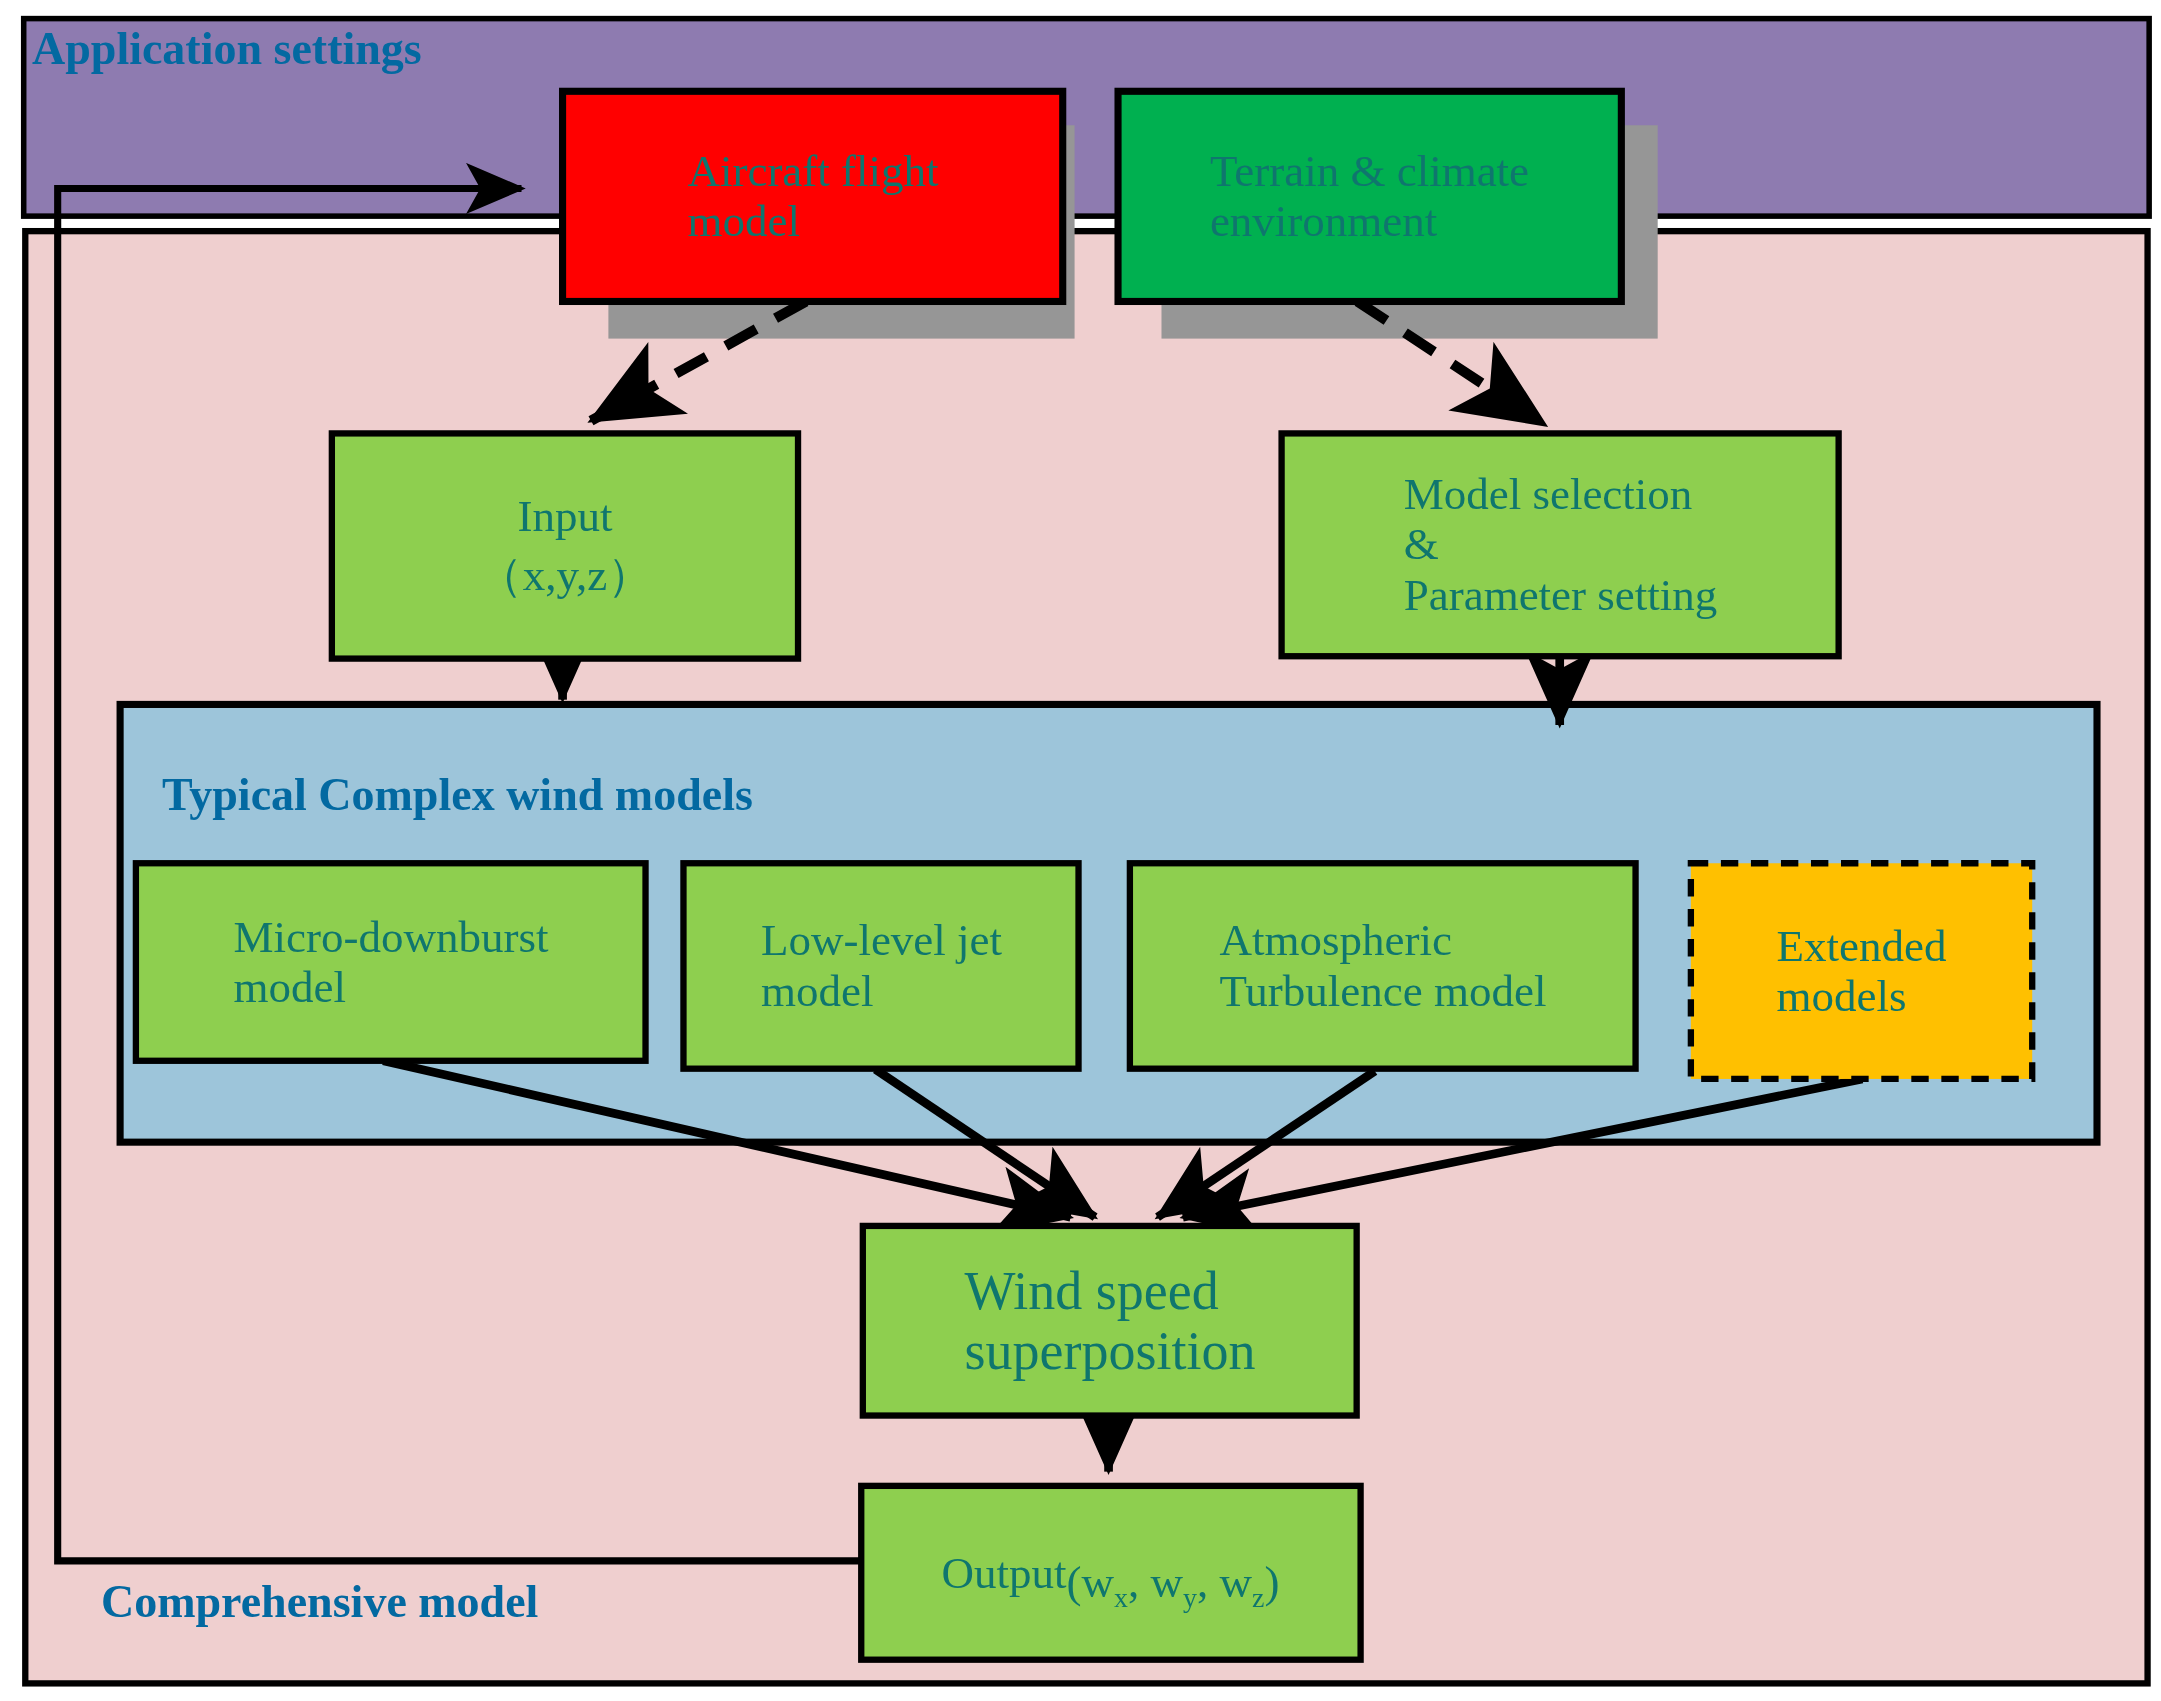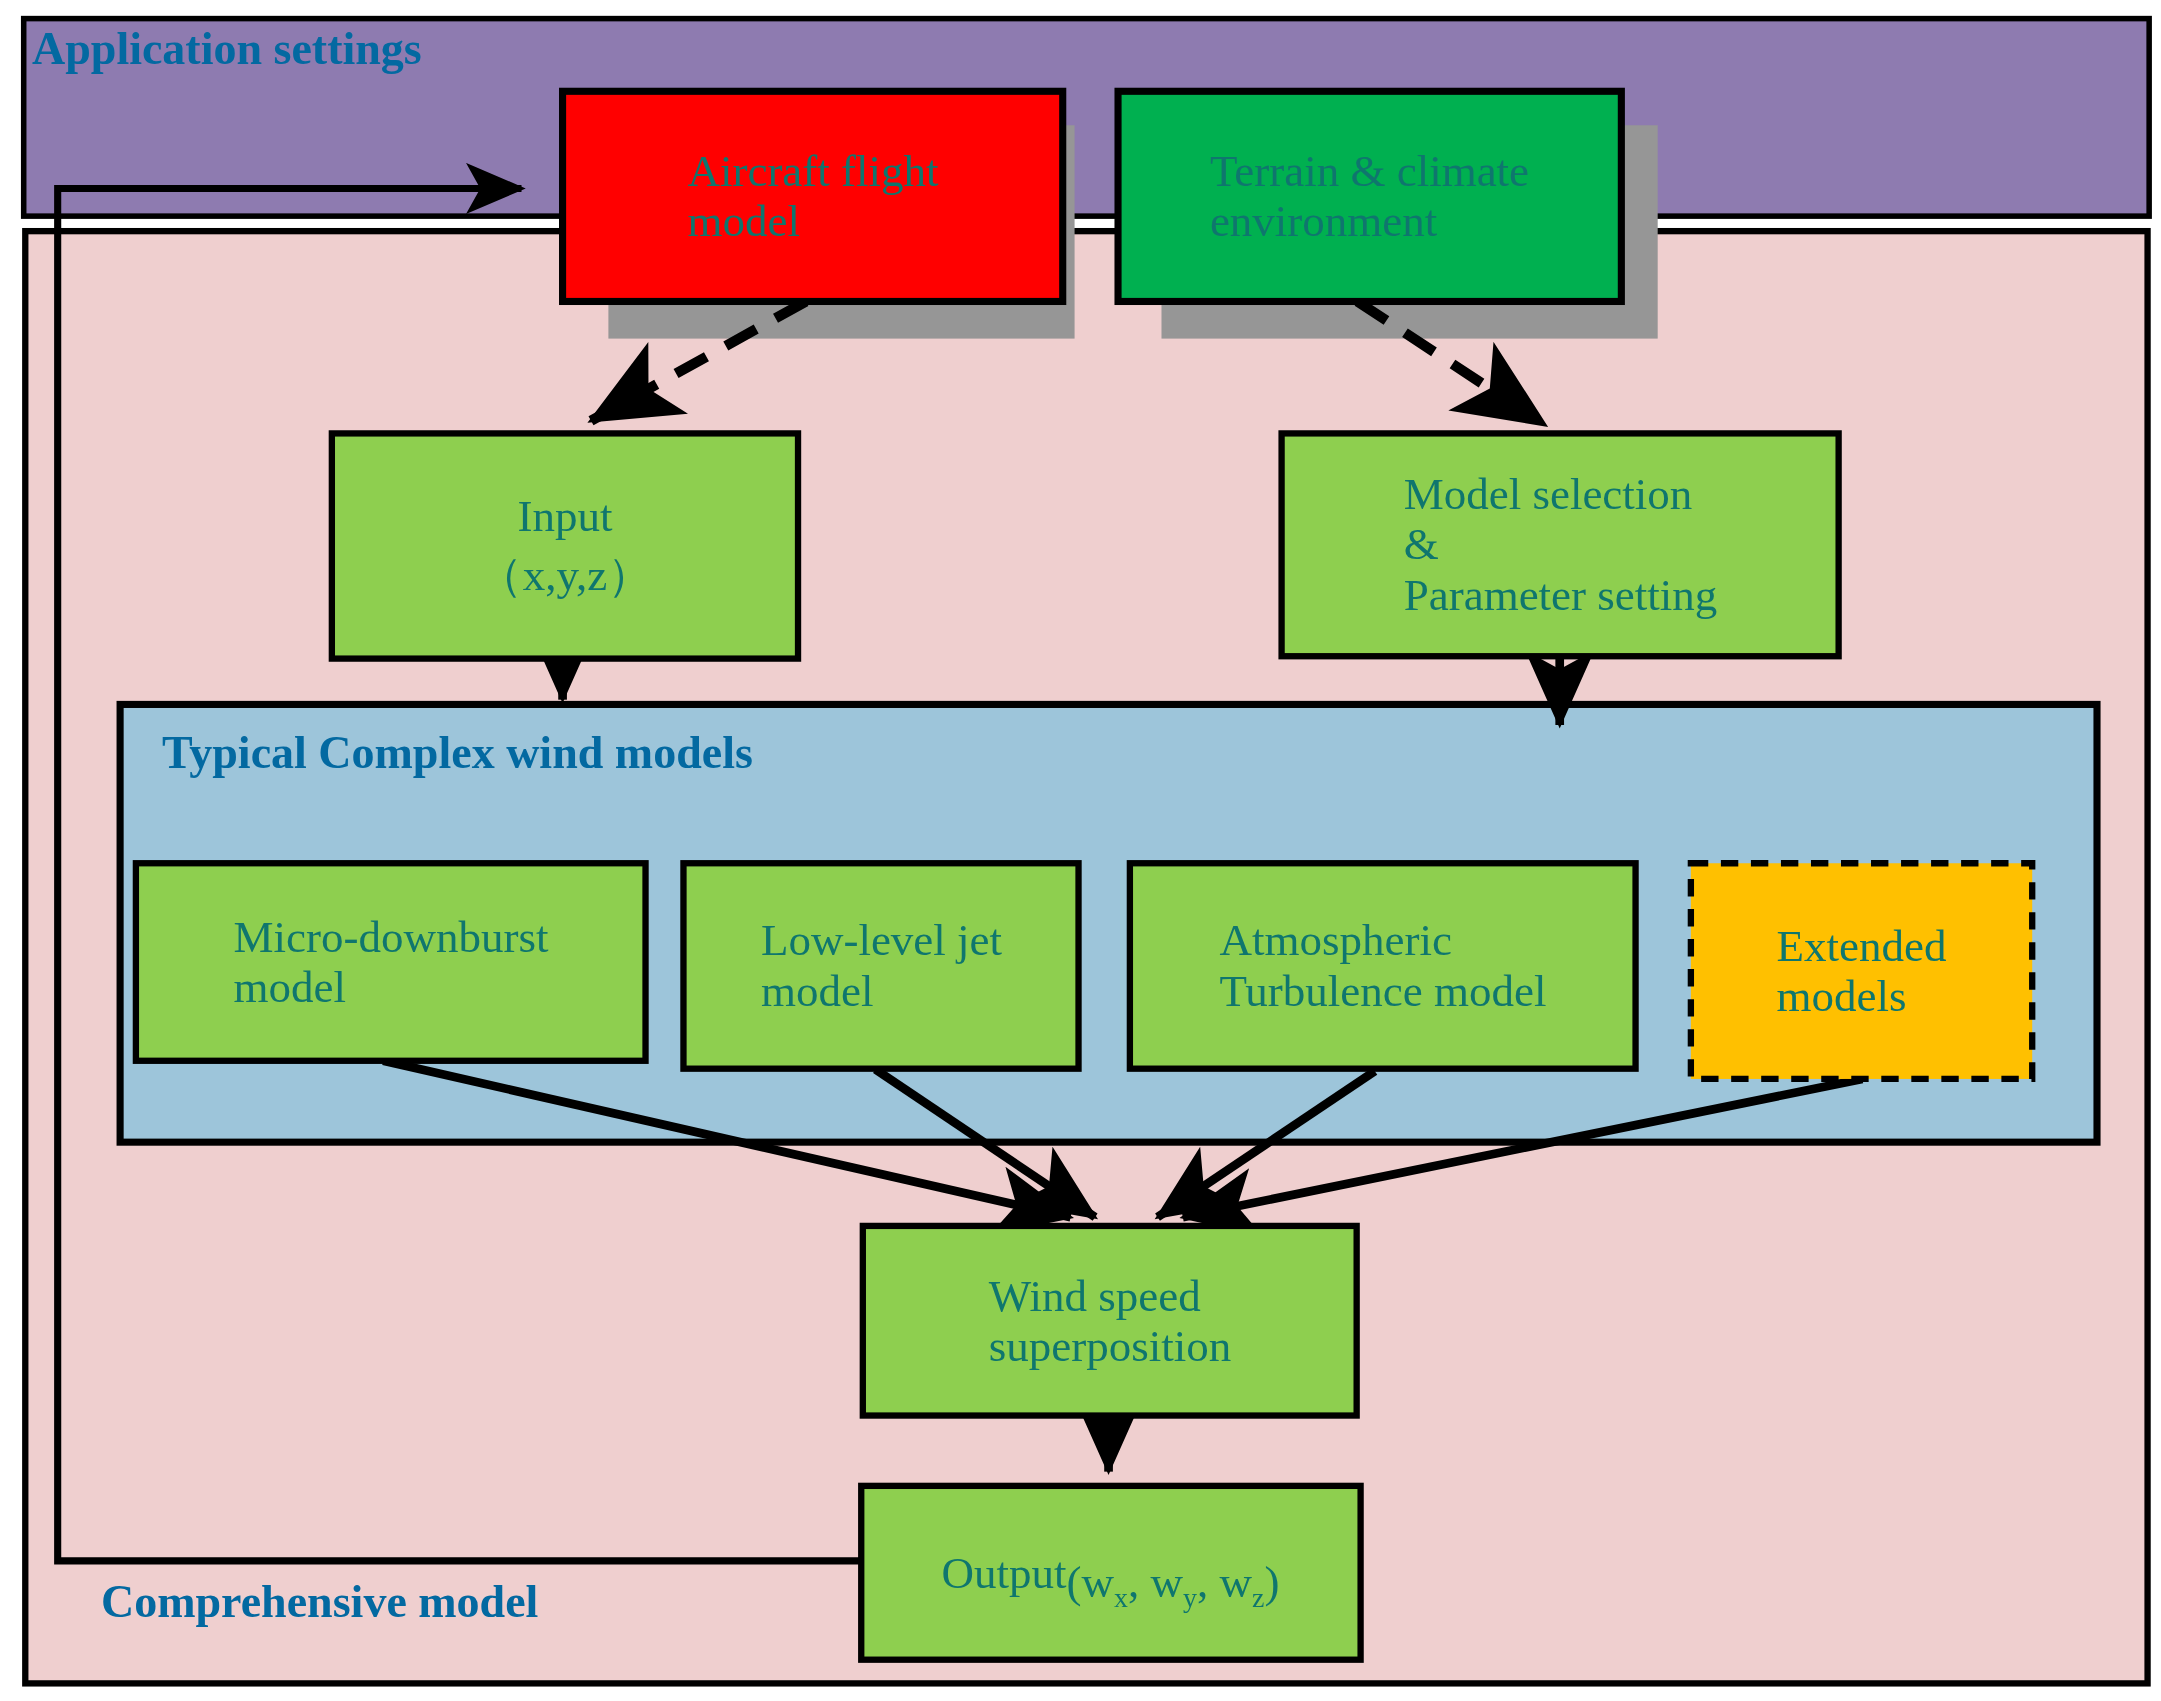--- a/index.html
+++ b/index.html
@@ -76,21 +76,21 @@
 
     <rect x="2140" y="1092" width="432" height="273" fill="#FFC000" stroke="#000" stroke-width="8" stroke-dasharray="22 16"></rect>
 
     <rect x="1092" y="1551" width="625" height="240" fill="#8ECF4F" stroke="#000" stroke-width="8"></rect>
 
     <rect x="1090" y="1880" width="632" height="220" fill="#8ECF4F" stroke="#000" stroke-width="8"></rect>
   </svg>
 
   <div class="sectionLabel" style="left:32px;top:22px;font-size:46px;">Application settings</div>
 
-  <div class="sectionLabel" style="left:162px;top:726px;font-size:46px;">Typical Complex wind models</div>
+  <div class="sectionLabel" style="left:162px;top:768px;font-size:46px;">Typical Complex wind models</div>
 
   <div class="sectionLabel" style="left:101px;top:1575px;font-size:46px;">Comprehensive model</div>
 
   <div class="nodeLabel" style="left:563px;top:91px;width:500px;height:210px;font-size:45px;white-space:pre-line;">Aircraft flight
 model</div>
 
   <div class="nodeLabel" style="left:332px;top:433px;width:466px;height:225px;font-size:45px;flex-direction:column;">
     <span>Input</span>
     <span style="margin-top:8px;">（x,y,z）</span>
   </div>
@@ -107,21 +107,21 @@
 
   <div class="nodeLabel" style="left:684px;top:863px;width:395px;height:205px;font-size:45px;white-space:pre-line;">Low-level jet
 model</div>
 
   <div class="nodeLabel" style="left:1130px;top:863px;width:506px;height:205px;font-size:45px;white-space:pre-line;">Atmospheric
 Turbulence model</div>
 
   <div class="nodeLabel" style="left:1691px;top:863px;width:341px;height:216px;font-size:45px;white-space:pre-line;">Extended
 models</div>
 
-  <div class="nodeLabel" style="left:863px;top:1226px;width:494px;height:190px;font-size:45px;white-space:pre-line;">Wind speed
+  <div class="nodeLabel" style="left:863px;top:1226px;width:494px;height:190px;font-size:54px;white-space:pre-line;">Wind speed
 superposition</div>
 
   <div class="nodeLabel" style="left:861px;top:1486px;width:499px;height:174px;font-size:45px;">
     <span>Output</span>
     <span style="margin-top:24px;">
       <span>(w</span><sub style="font-size:0.62em;">x</sub><span>, w</span><sub style="font-size:0.62em;">y</sub><span>, w</span><sub style="font-size:0.62em;">z</sub><span>)</span>
     </span>
   </div>
 
 </div>

